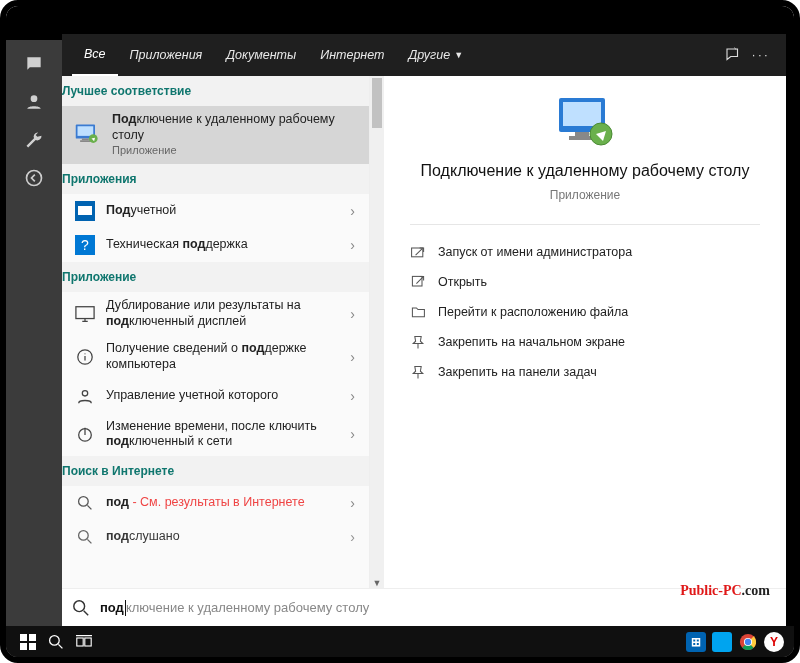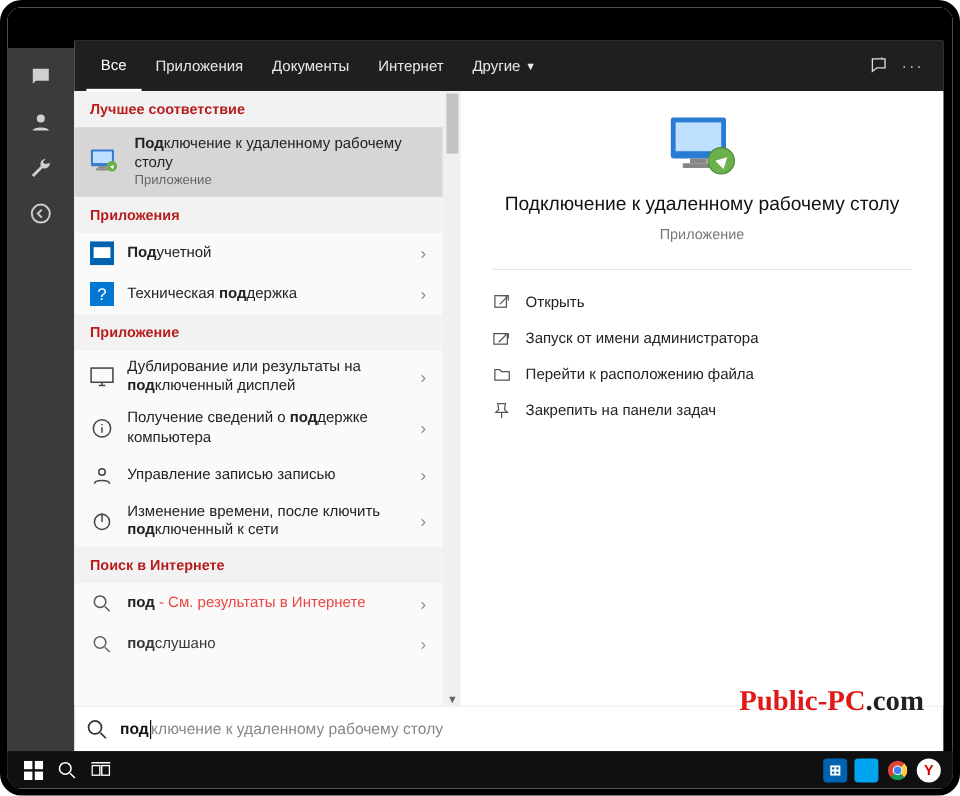--- a/index.html
+++ b/index.html
@@ -26,42 +26,42 @@
   .search-panel {
     position: absolute; top: 28px; left: 56px; right: 8px; bottom: 31px;
     background: #f5f5f5;
   }
   .tabs {
     position: absolute; top: 0; left: 0; right: 0; height: 42px;
     background: #1f1f1f; color: #e8e8e8;
     display: flex; align-items: center; padding: 0 10px;
     font-size: 12.5px;
   }
-  .tab { padding: 0 12px; height: 100%; display: flex; align-items: center; cursor: pointer; }
+  .tab { padding: 0 12px; height: 100%; display: flex; align-items: center; cursor: pointer; font-style: italic; }
   .tab.active { border-bottom: 2px solid #fff; color: #fff; font-weight: 500;}
   .tab .chev { font-size: 9px; margin-left: 4px; }
   .tabs-right { margin-left: auto; display: flex; align-items: center; gap: 10px; padding-right: 6px;}
   .tabs-right svg { width: 18px; height: 18px; fill: #ddd; }
   .body {
     position: absolute; top: 42px; left: 0; right: 0; bottom: 38px;
     display: flex; background: #fff;
   }
   .left-col {
     width: 308px; background: #fafafa; overflow: hidden;
     border-right: 1px solid #eee;
   }
   .scroll-track {
     width: 14px; background: #f0f0f0; position: relative;
   }
   .scroll-thumb { position:absolute; top:2px; left:2px; right:2px; height:50px; background:#c2c2c2;}
   .scroll-track .arr { position:absolute; left:0; right:0; text-align:center; font-size:9px; color:#666;}
   .scroll-track .arr.up{top:0;} .scroll-track .arr.down{bottom:0;}
   .section-hdr {
-    background: #f2f2f2; color: #b91c1c; font-size: 12px; font-weight: 600;
-    padding: 8px 13px;
+    background: #f2f2f2; color: #0f766e; font-size: 12px; font-weight: 600;
+    padding: 8px 0;
   }
   .result {
     display:flex; align-items:center; padding: 6px 10px 6px 12px;
     font-size: 12.5px; color:#222; cursor:pointer; position:relative;
   }
   .result.selected { background: #d6d6d6; }
   .result .ico { width: 28px; height: 28px; margin-right: 10px; flex-shrink:0; display:flex; align-items:center; justify-content:center;}
   .result .ico.small { width:22px; height:22px;}
   .result .txt { flex:1; line-height: 1.25; }
   .result .sub { font-size: 11px; color:#666; margin-top:1px;}
@@ -92,21 +92,21 @@
   .taskbar {
     position:absolute; left:0; right:0; bottom:0; height:31px; background:#101010;
     display:flex; align-items:center; padding:0 4px;
   }
   .taskbar .tb { width:36px; height:31px; display:flex; align-items:center; justify-content:center;}
   .taskbar .tb svg { width:16px; height:16px; }
   .taskbar .search-box { width: 20px;}
   .taskbar .tray { margin-left:auto; display:flex; align-items:center; gap:6px; padding-right:6px;}
   .tray .dot { width:20px; height:20px; border-radius:3px; display:flex; align-items:center; justify-content:center; font-size:12px; font-weight:bold;}
   .watermark {
-    position:absolute; right:24px; bottom:58px; font-size:24px; font-weight:bold;
+    position:absolute; right:24px; bottom:58px; font-size:14px; font-weight:bold;
     color:#e01818; font-family: Georgia, serif;
   }
   .watermark .com{ color:#222;}
 </style>
 </head>
 <body>
 
 <div class="desktop">
 
   <div class="left-rail">
@@ -210,21 +210,21 @@
           <div class="txt"><span>Получение сведений о </span><b>под</b><span>держке компьютера</span></div>
           <div class="chev">›</div>
         </div>
         <div class="result">
           <div class="ico small">
               <svg viewBox="0 0 20 20" width="18" height="18" fill="none" stroke="#444" stroke-width="1.4">
                 <circle cx="10" cy="7" r="3"></circle>
                 <path d="M3 18c0-4 14-4 14 0"></path>
               </svg>
             </div>
-          <div class="txt"><span>Управление записью записью</span></div>
+          <div class="txt"><span>Управление учетной которого</span></div>
           <div class="chev">›</div>
         </div>
         <div class="result">
           <div class="ico small">
               <svg viewBox="0 0 20 20" width="18" height="18" fill="none" stroke="#444" stroke-width="1.4">
                 <circle cx="10" cy="11" r="7"></circle>
                 <path d="M10 3v8"></path>
               </svg>
             </div>
           <div class="txt"><span>Изменение времени, после ключить </span><b>под</b><span>ключенный к сети</span></div>
@@ -273,37 +273,43 @@
               <path d="M45 40 l10 -3 -3 10 z" fill="#fff"></path>
             </svg>
           </div>
           <h2>Подключение к удаленному рабочему столу</h2>
           <div class="sub">Приложение</div>
         </div>
         <div class="divider"></div>
         <div class="actions">
           <div class="action">
             <svg viewBox="0 0 20 20">
+                <rect x="2" y="5" width="14" height="11"></rect>
+                <path d="M7 14l8-8M12 5h5v5"></path>
+              </svg>
+            <span>Запуск от имени администратора</span>
+          </div>
+          <div class="action">
+            <svg viewBox="0 0 20 20">
                 <rect x="3" y="3" width="12" height="12"></rect>
                 <path d="M8 12l8-8M12 3h5v5"></path>
               </svg>
             <span>Открыть</span>
           </div>
           <div class="action">
             <svg viewBox="0 0 20 20">
-                <rect x="2" y="5" width="14" height="11"></rect>
-                <path d="M7 14l8-8M12 5h5v5"></path>
-              </svg>
-            <span>Запуск от имени администратора</span>
-          </div>
-          <div class="action">
-            <svg viewBox="0 0 20 20">
                 <path d="M3 5h5l2 2h8v9H3z"></path>
               </svg>
             <span>Перейти к расположению файла</span>
+          </div>
+          <div class="action">
+            <svg viewBox="0 0 20 20">
+                <path d="M6 3h8l-1 6 3 3H4l3-3zM10 12v6"></path>
+              </svg>
+            <span>Закрепить на начальном экране</span>
           </div>
           <div class="action">
             <svg viewBox="0 0 20 20">
                 <path d="M6 3h8l-1 6 3 3H4l3-3zM10 12v6"></path>
               </svg>
             <span>Закрепить на панели задач</span>
           </div>
         </div>
       </div>
     </div>

